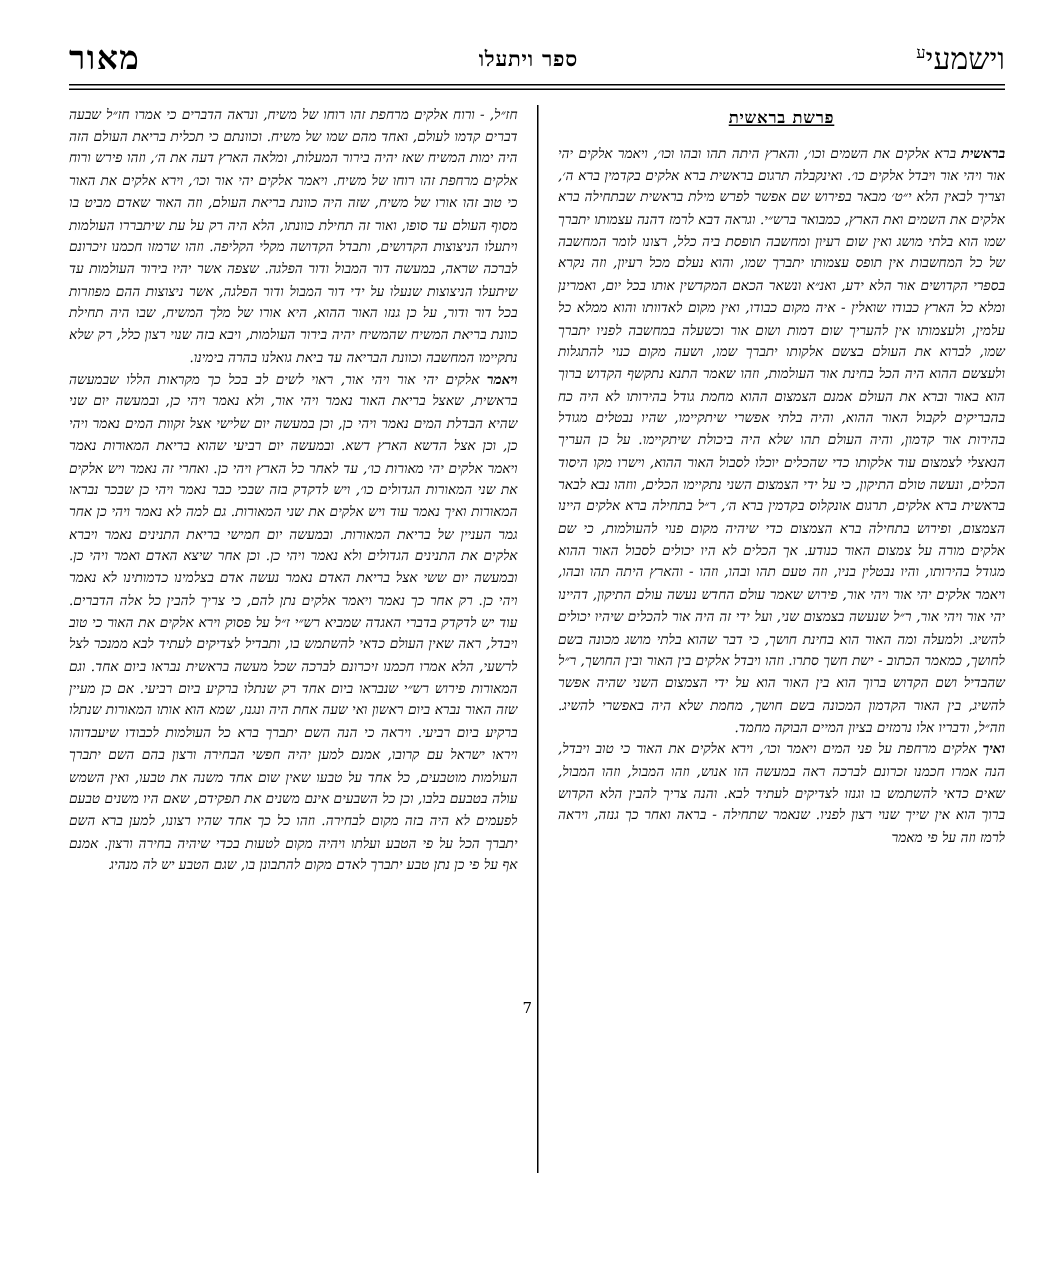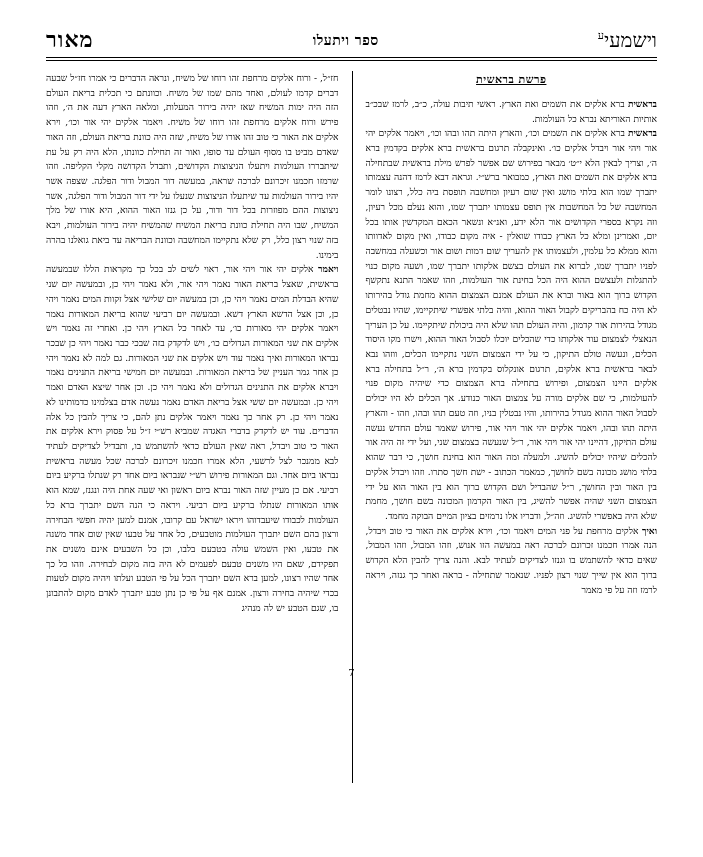--- a/index.html
+++ b/index.html
@@ -13,21 +13,21 @@
     font-family: "DejaVu Serif", "Liberation Serif", serif;
     color: #000000;
     position: relative;
     overflow: hidden;
   }
   .page {
     position: relative;
     width: 703px;
     height: 692px;
     box-sizing: border-box;
-    padding: 26px 46px 20px 46px;
+    padding: 26px 33px 20px 46px;
   }
 
   
   .header {
     display: flex;
     flex-direction: row-reverse;
     align-items: baseline;
     justify-content: space-between;
     padding-bottom: 4px;
     border-bottom: 1.6px solid #000;
@@ -82,20 +82,21 @@
   .col-right {
     padding-left: 13px;
     border-left: 0.8px solid #000;
   }
   .col-left {
     padding-right: 13px;
   }
   .col p {
     margin: 0 0 0 0;
     text-indent: 0;
+    font-style: italic;
   }
   .section-title {
     text-align: center;
     font-weight: bold;
     font-size: 11px;
     text-decoration: underline;
     margin: 0 0 8px 0;
     letter-spacing: 0.5px;
   }
   .lead {
@@ -127,23 +128,20 @@
       <span>וישמעי</span><span class="sup">ע</span>
     </div>
   </div>
   <div class="header-rule2"></div>
 
   <div class="columns">
 
     <div class="col col-right">
       <div class="section-title">פרשת בראשית</div>
 
-      <p class="para">
-        <span class="lead">בראשית</span><span> ברא אלקים את השמים ואת הארץ. ראשי תיבות עולה, כ״ב, לרמז שבכ״ב אותיות האוריתא נברא כל העולמות.</span>
-      </p>
 
       <p class="para">
         <span class="lead">בראשית</span><span> ברא אלקים את השמים וכו׳, והארץ היתה תהו ובהו וכו׳, ויאמר אלקים יהי אור ויהי אור ויבדל אלקים כו׳. ואינקבלה תרגום בראשית ברא אלקים בקדמין ברא ה׳, וצריך לבאין הלא י״ט׳ מבאר בפירוש שם אפשר לפרש מילת בראשית שבתחילה ברא אלקים את השמים ואת הארץ, כמבואר ברש״י. וגראה דבא לרמז דהנה עצמותו יתברך שמו הוא בלתי מושג ואין שום רעיון ומחשבה תופסת ביה כלל, רצונו לומר המחשבה של כל המחשבות אין תופס עצמותו יתברך שמו, והוא נעלם מכל רעיון, וזה נקרא בספרי הקדושים אור הלא ידע, ואנ״א ונשאר הכאם המקדשין אותו בכל יום, ואמרינן ומלא כל הארץ כבודו שואלין - איה מקום כבודו, ואין מקום לאדוותו והוא ממלא כל עלמין, ולעצמותו אין להעריך שום דמות ושום אור וכשעלה במחשבה לפניו יתברך שמו, לברוא את העולם בצשם אלקותו יתברך שמו, ושעה מקום כנוי להתגלות ולעצשם ההוא היה הכל בחינת אור העולמות, וזהו שאמר התנא נתקשף הקדוש ברוך הוא באור וברא את העולם אמנם הצמצום ההוא מחמת גודל בהירותו לא היה כח בהבריקים לקבול האור ההוא, והיה בלתי אפשרי שיתקיימו, שהיו נבטלים מגודל בהירות אור קדמון, והיה העולם תהו שלא היה ביכולת שיתקיימו. על כן העריך הנאצלי לצמצום עוד אלקותו כדי שהכלים יוכלו לסבול האור ההוא, וישרו מקו היסוד הכלים, ונעשה טולם התיקון, כי על ידי הצמצום השני נתקיימו הכלים, ווזהו נבא לבאר בראשית ברא אלקים, תרגום אונקלוס בקדמין ברא ה׳, ר״ל בתחילה ברא אלקים היינו הצמצום, ופירוש בתחילה ברא הצמצום כדי שיהיה מקום פנוי להעולמות, כי שם אלקים מורה על צמצום האור כנודע. אך הכלים לא היו יכולים לסבול האור ההוא מגודל בהירותו, והיו נבטלין בניו, וזה טעם תהו ובהו, וזהו - והארץ היתה תהו ובהו, ויאמר אלקים יהי אור ויהי אור, פירוש שאמר עולם החדש נעשה עולם התיקון, דהיינו יהי אור ויהי אור, ר״ל שנעשה בצמצום שני, ועל ידי זה היה אור להכלים שיהיו יכולים להשיג. ולמעלה ומה האור הוא בחינת חושך, כי דבר שהוא בלתי מושג מכונה בשם לחושך, כמאמר הכתוב - ישת חשך סתרו. וזהו ויבדל אלקים בין האור ובין החושך, ר״ל שהבדיל ושם הקדוש ברוך הוא בין האור הוא על ידי הצמצום השני שהיה אפשר להשיג, בין האור הקדמון המכונה בשם חושך, מחמת שלא היה באפשרי להשיג. וזה״ל, ודבריו אלו נרמזים בציון המיים הבוקה מחמד.</span>
       </p>
 
       <p class="para">
         <span class="lead">ואיך</span><span> אלקים מרחפת על פני המים ויאמר וכו׳, וירא אלקים את האור כי טוב ויבדל, הנה אמרו חכמנו זכרונם לברכה ראה במעשה הזו אנוש, וזהו המבול, וזהו המבול, שאים כדאי להשתמש בו וגנזו לצדיקים לעתיד לבא. והנה צריך להבין הלא הקדוש ברוך הוא אין שייך שנוי רצון לפניו. שנאמר שתחילה - בראה ואחר כך גנזה, ויראה לרמז וזה על פי מאמר</span>
       </p>
     </div>
 

